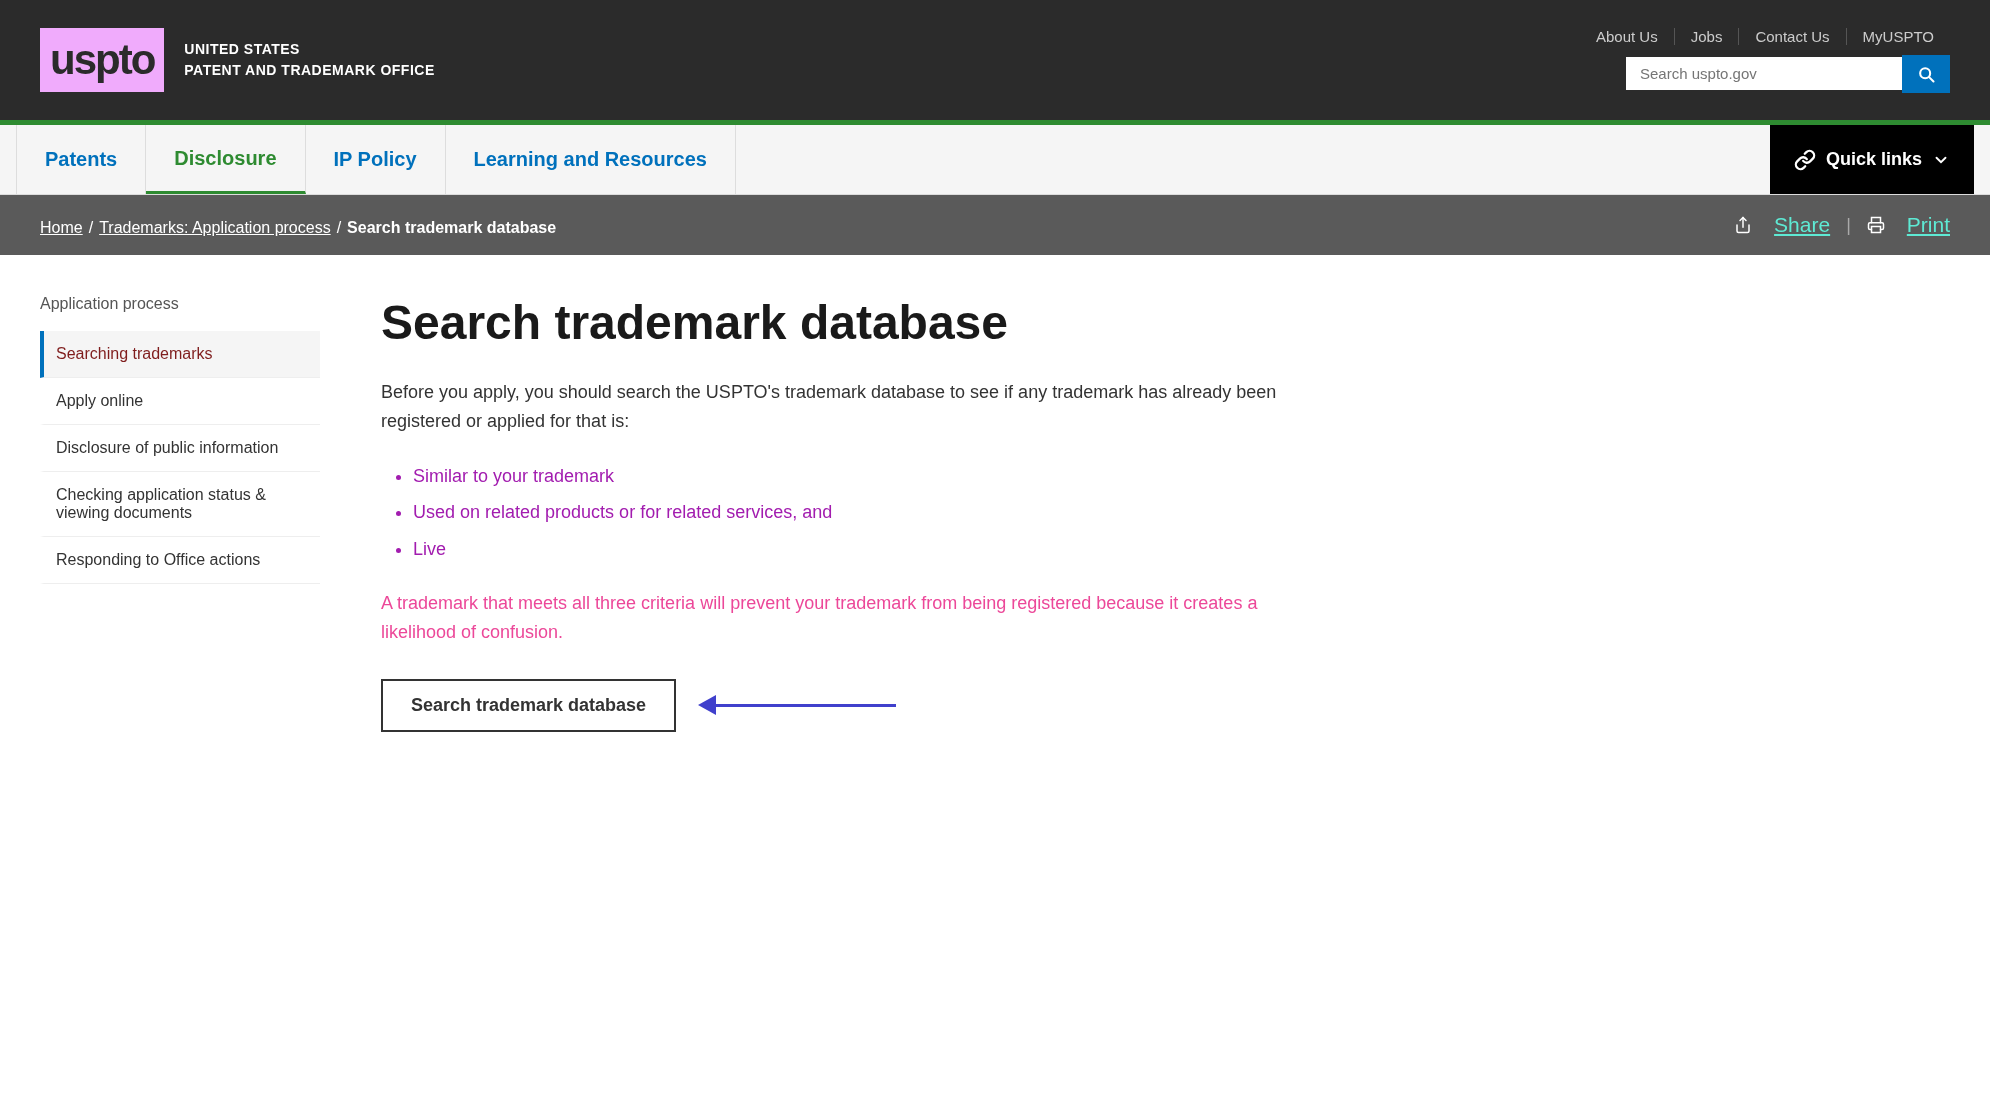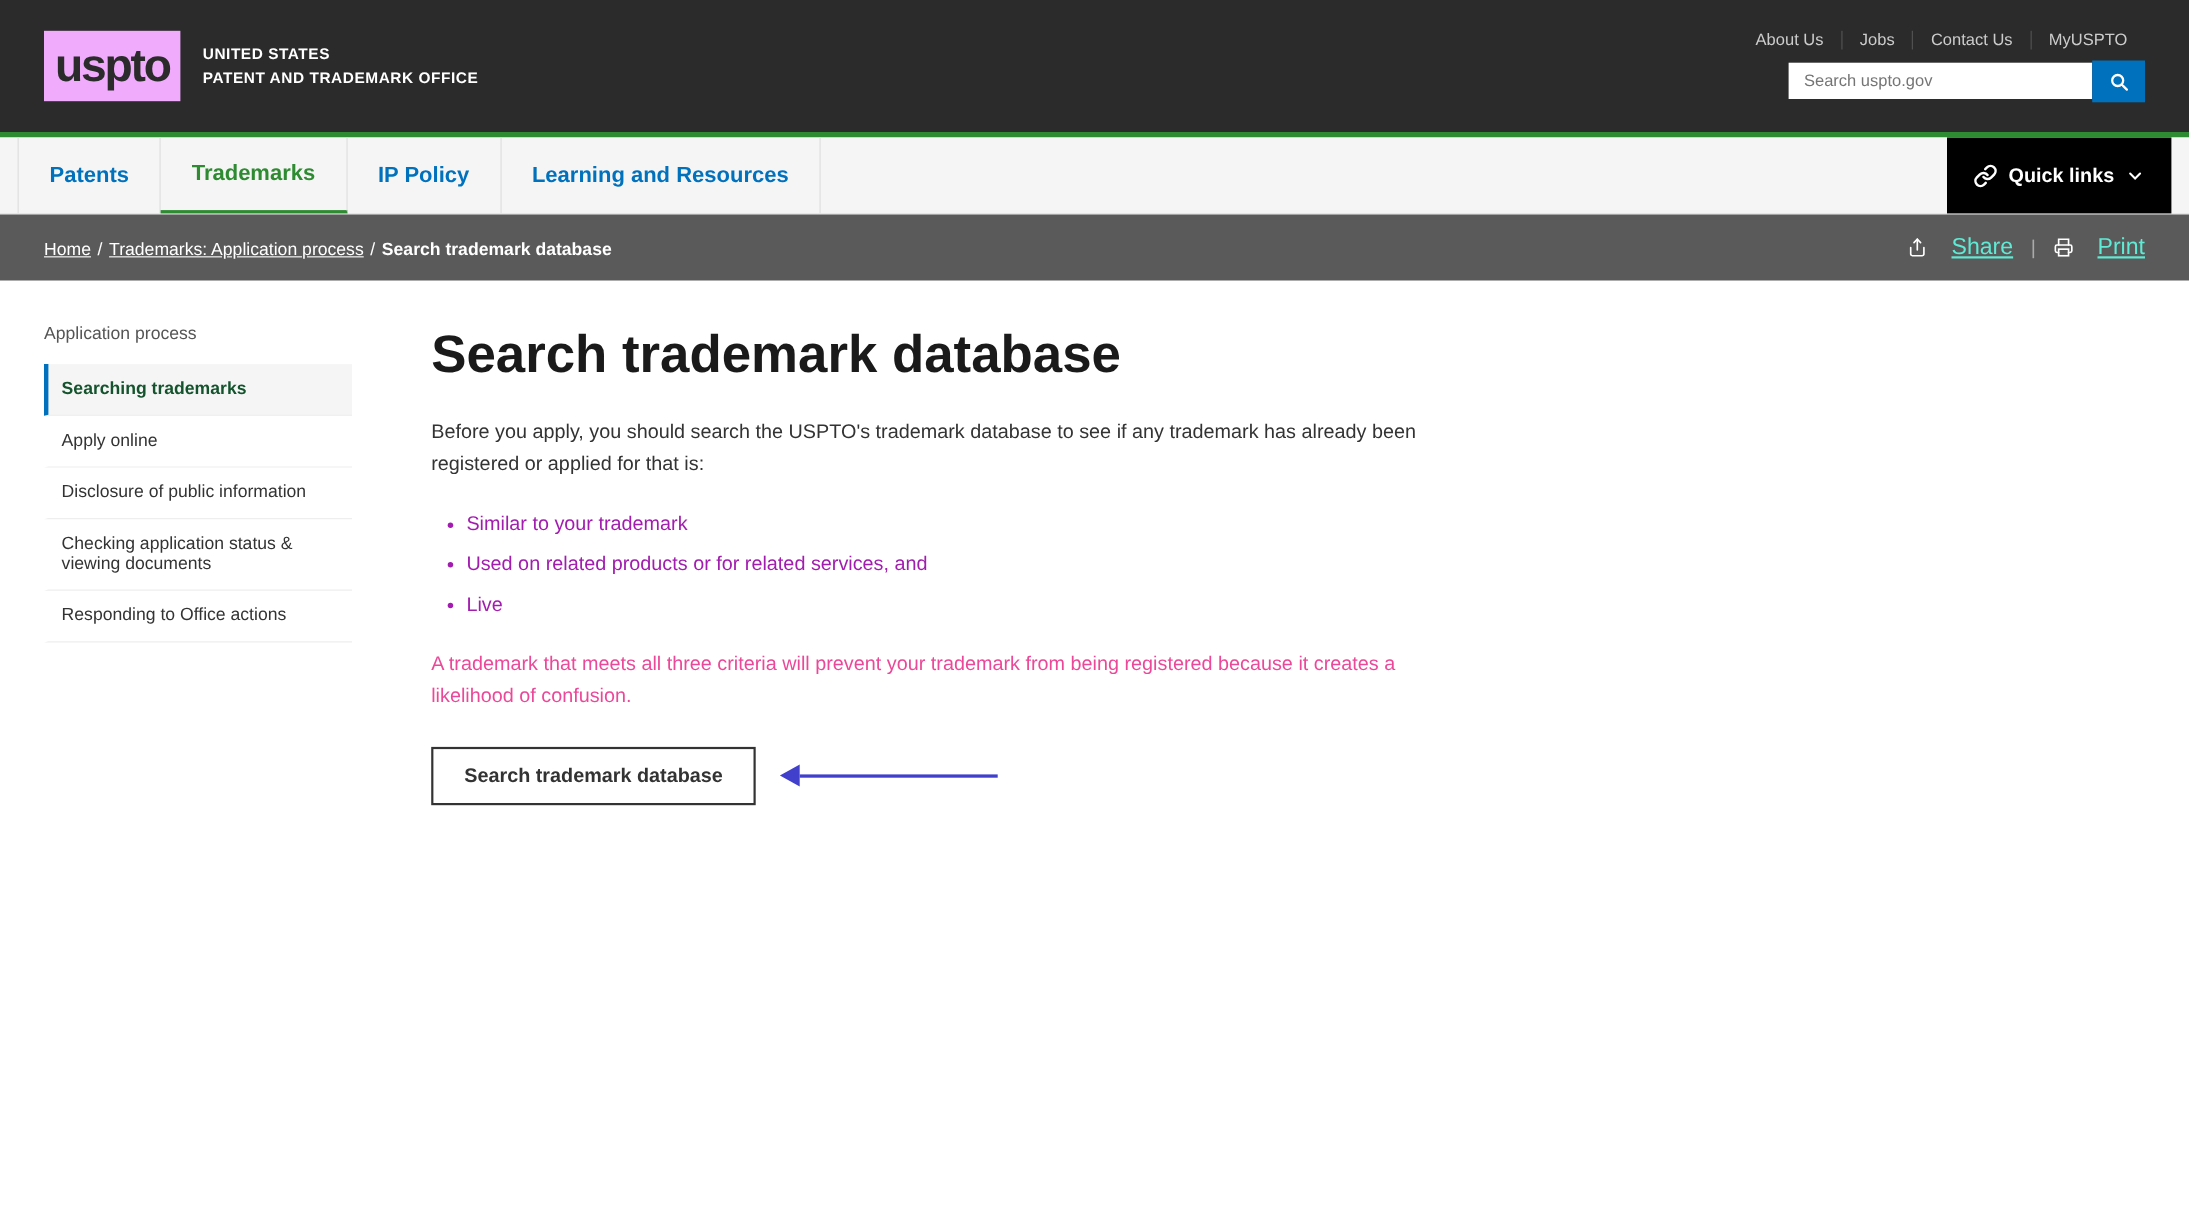--- a/index.html
+++ b/index.html
@@ -132,21 +132,21 @@
       align-items: center;
       gap: 22px;
     }
     .separator { color: #aaa; font-size: 18px; }
 
     
     .main-content {
       display: flex;
       padding: 40px 40px 40px 40px;
       max-width: 1440px;
-      gap: 12px;
+      gap: 1px;
     }
 
     
     .sidebar {
       width: 300px;
       flex-shrink: 0;
       padding-right: 20px;
     }
     .sidebar-title {
       font-size: 16px;
@@ -160,23 +160,23 @@
       padding: 14px 12px;
       cursor: pointer;
       border-left: 4px solid transparent;
       font-size: 16px;
       color: #333;
       text-decoration: none;
       border-bottom: 1px solid #eee;
     }
     .sidebar-item.active {
       border-left: 4px solid #0071bc;
-      font-weight: bold;
+      font-weight: normal;
       background: #f5f5f5;
-      color: #14532d;
+      color: #7f1d1d;
     }
 
     
     .page-content {
       flex: 1;
       padding-left: 40px;
     }
     .page-title {
       font-size: 48px;
       font-weight: bold;
@@ -263,21 +263,21 @@
           </svg>
       </button>
     </div>
   </div>
 </div>
 
 <div class="green-bar"></div>
 
 <nav class="nav-bar">
   <a class="nav-item" href="#">Patents</a>
-  <a class="nav-item active" href="#">Trademarks</a>
+  <a class="nav-item active" href="#">Disclosure</a>
   <a class="nav-item" href="#">IP Policy</a>
   <a class="nav-item" href="#">Learning and Resources</a>
   <button class="quick-links-btn">
     <svg width="22" height="22" viewBox="0 0 24 24" fill="none" stroke="#fff" stroke-width="2.5" stroke-linecap="round">
         <path d="M10 13a5 5 0 0 0 7.54.54l3-3a5 5 0 0 0-7.07-7.07l-1.72 1.71"></path>
         <path d="M14 11a5 5 0 0 0-7.54-.54l-3 3a5 5 0 0 0 7.07 7.07l1.71-1.71"></path>
       </svg>
     <span>Quick links</span>
     <svg width="18" height="18" viewBox="0 0 24 24" fill="none" stroke="#fff" stroke-width="2.5" stroke-linecap="round">
         <polyline points="6 9 12 15 18 9"></polyline>

